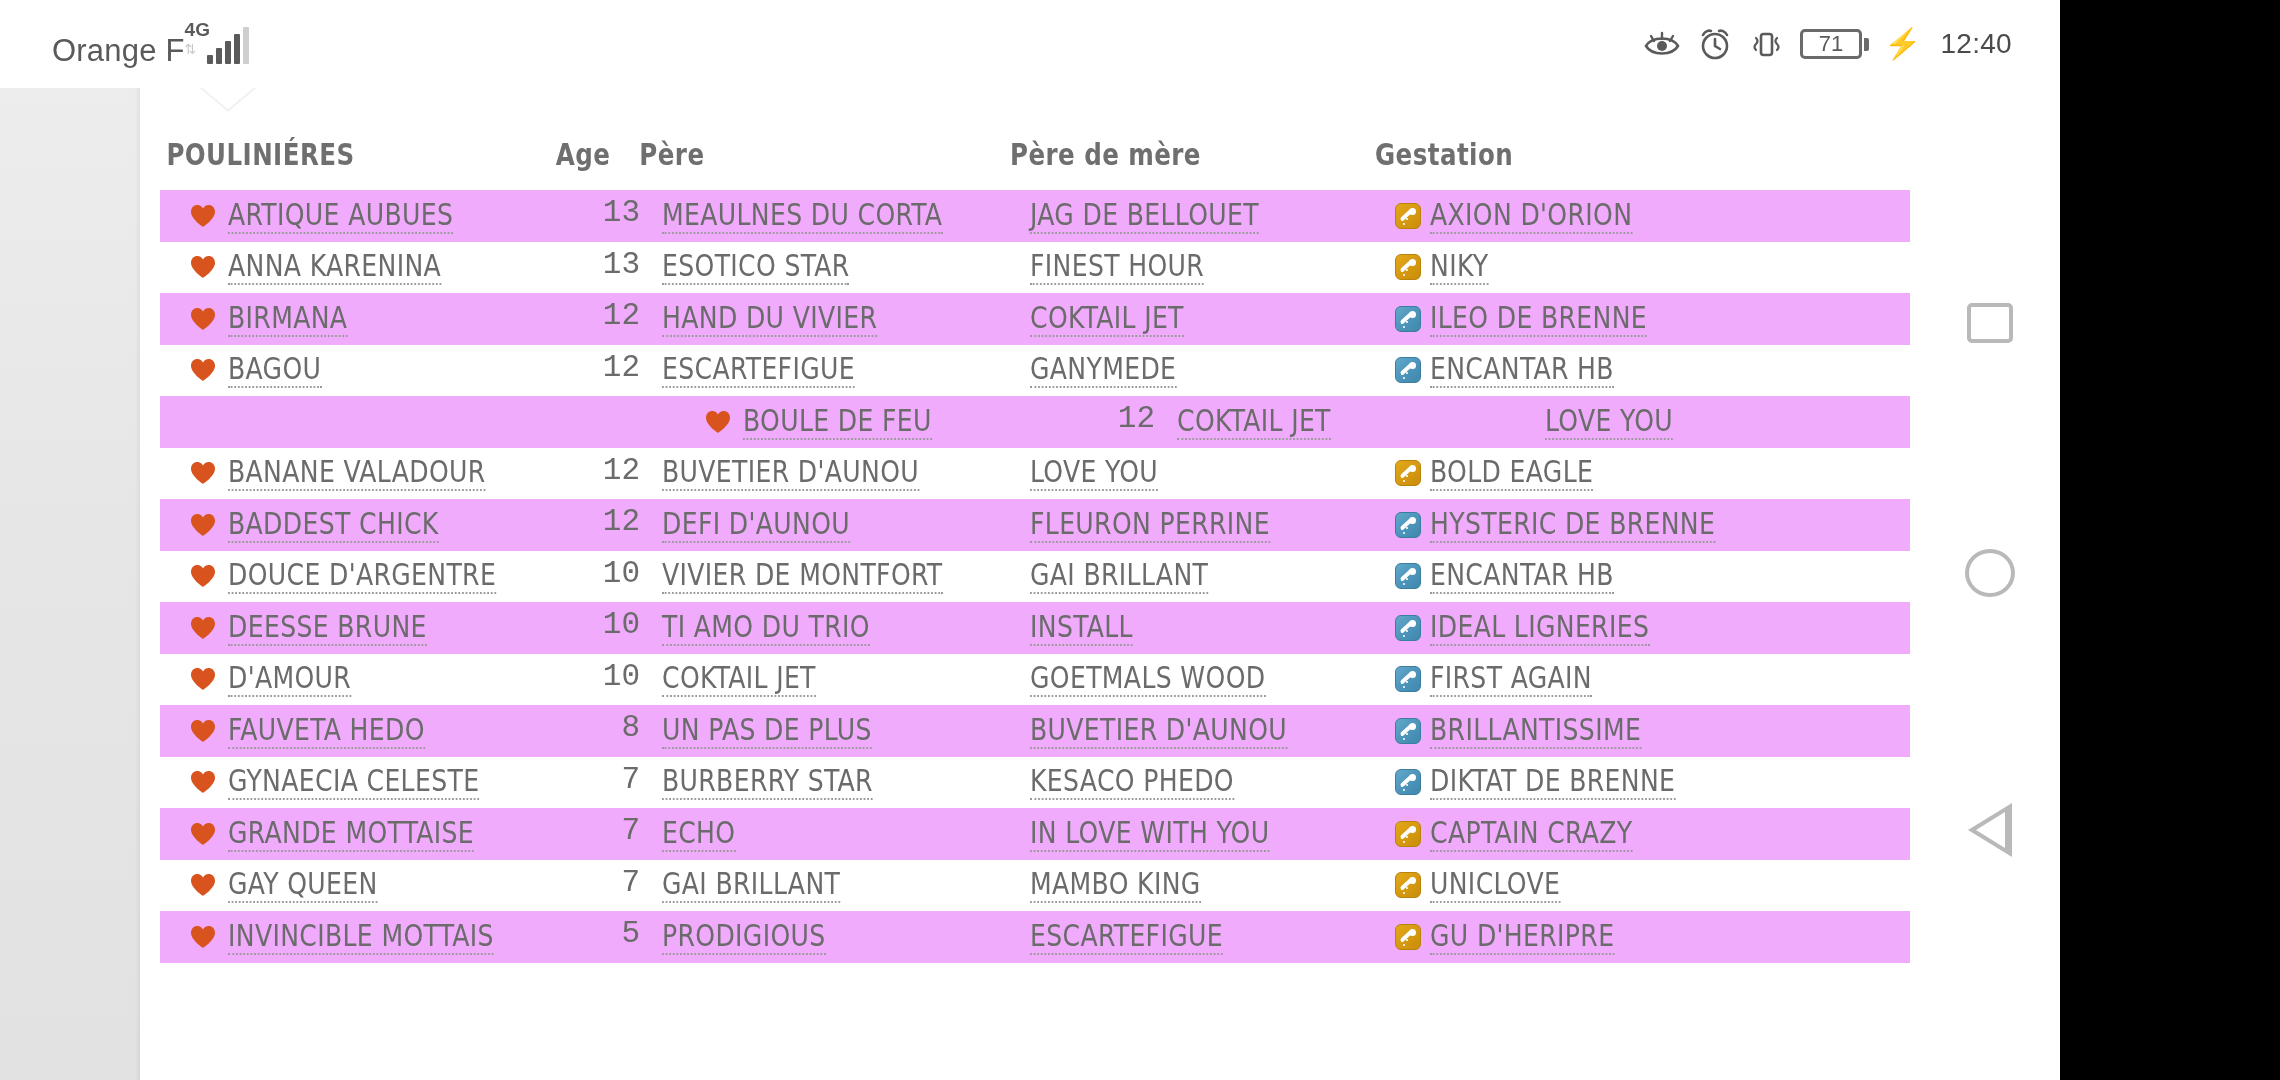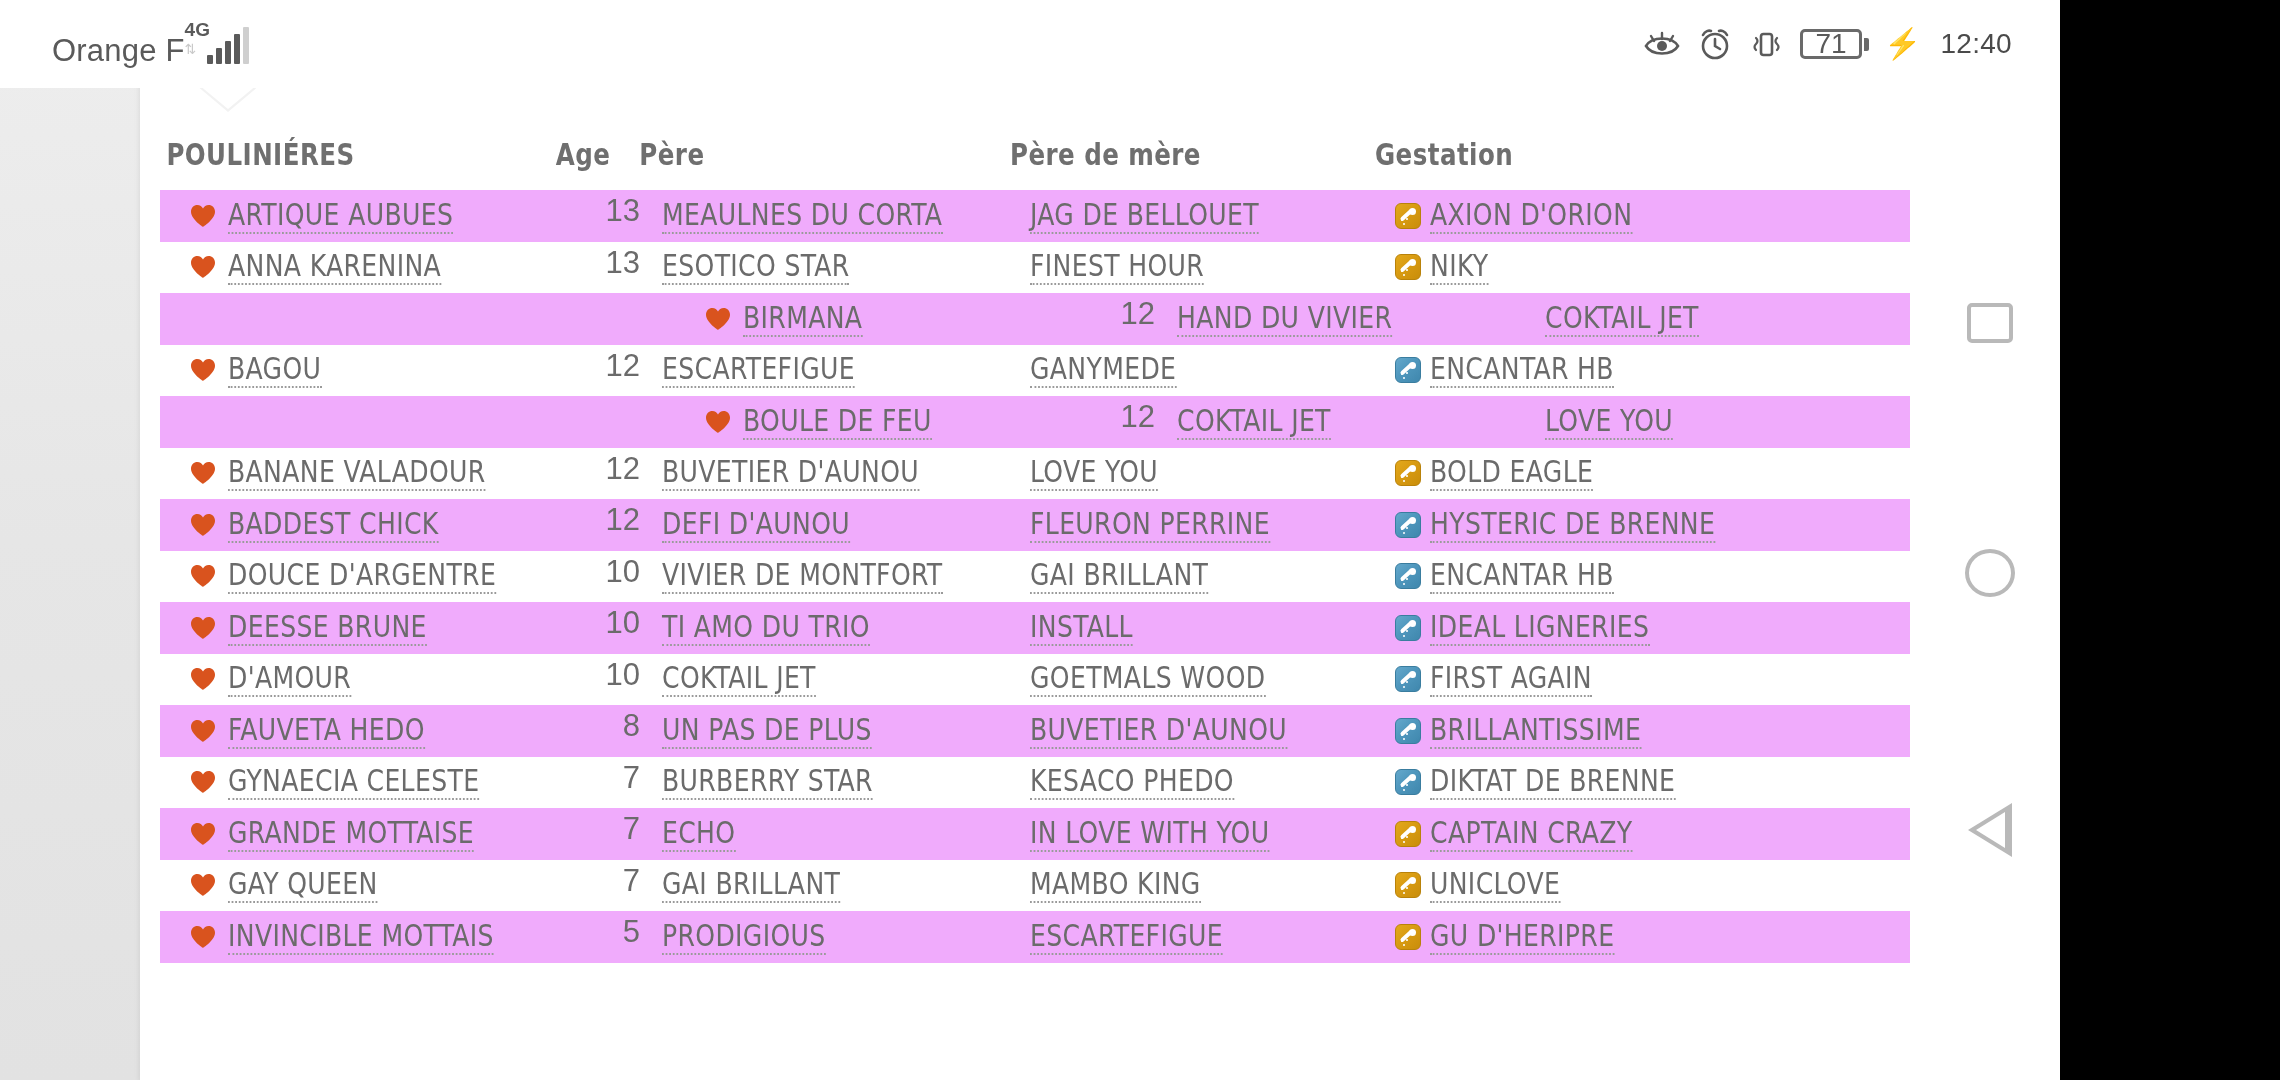--- a/index.html
+++ b/index.html
@@ -69,21 +69,21 @@
     margin-left:auto; display:flex; align-items:center;
     gap:17px; padding-right:48px; color:#5a5a5a;
   }
   .sb-icon { display:flex; align-items:center; justify-content:center; }
   .sb-batt {
     display:flex; align-items:center; gap:2px;
   }
   .sb-batt-body {
     width:62px; height:30px; border:3px solid #6a6a6a; border-radius:5px;
     display:flex; align-items:center; justify-content:center;
-    font-size:28px; color:#5a5a5a; font-family:"Liberation Sans", sans-serif;
+    font-size:22px; color:#5a5a5a; font-family:"Liberation Sans", sans-serif;
   }
   .sb-batt-tip { width:5px; height:13px; background:#6a6a6a; border-radius:0 2px 2px 0; }
   .sb-bolt { font-size:30px; line-height:1; color:#5a5a5a; margin-left:-2px; }
   .sb-time { font-size:28px; color:#4a4a4a; letter-spacing:0.3px; margin-left:2px; }
 
   
   #navbar {
     position:absolute; right:220px; top:0;
     width:140px; height:1080px;
     background:#ffffff;
@@ -184,21 +184,21 @@
     font-size:31px;
     color:#6b6b6b;
     letter-spacing:0.4px;
     transform:scaleX(0.90);
     transform-origin:left center;
     border-bottom:2px dotted #9a9a9a;
     padding-bottom:1px;
     line-height:1.05;
   }
   .age {
-    font-family:Liberation Sans, sans-serif;
+    font-family:Liberation Mono, monospace;
     font-size:31px; color:#6b6b6b;
     transform:scaleX(0.90);
     transform-origin:right center;
     line-height:1.05;
     margin-left:24px;
   }
 
   
   .heart {
     position:relative;
@@ -378,20 +378,26 @@
               </span>
               <span class="txt">BIRMANA</span>
             </div>
             <div class="cell col-age" style="display:block;text-align:right;line-height:51.5px;"><span class="age">12</span></div>
             <div class="cell col-pere">
               <span class="txt">HAND DU VIVIER</span>
             </div>
             <div class="cell col-pdm">
               <span class="txt">COKTAIL JET</span>
             </div>
+            <div class="cell col-gest">
+              <span class="gicon blue">
+                <span class="gdots"></span>
+              </span>
+              <span class="txt">ILEO DE BRENNE</span>
+            </div>
           </div>
           <div class="row">
             <div class="cell col-name">
               <span class="heart">
                 <svg viewBox="0 0 26 24">
                   <path d="M13 23 C13 23 1 15.2 1 7.8 C1 3.6 4.1 1 7.3 1 C10 1 12.1 2.6 13 4.6 C13.9 2.6 16 1 18.7 1 C21.9 1 25 3.6 25 7.8 C25 15.2 13 23 13 23 Z" fill="#d9531e"></path>
                 </svg>
               </span>
               <span class="txt">BAGOU</span>
             </div>

